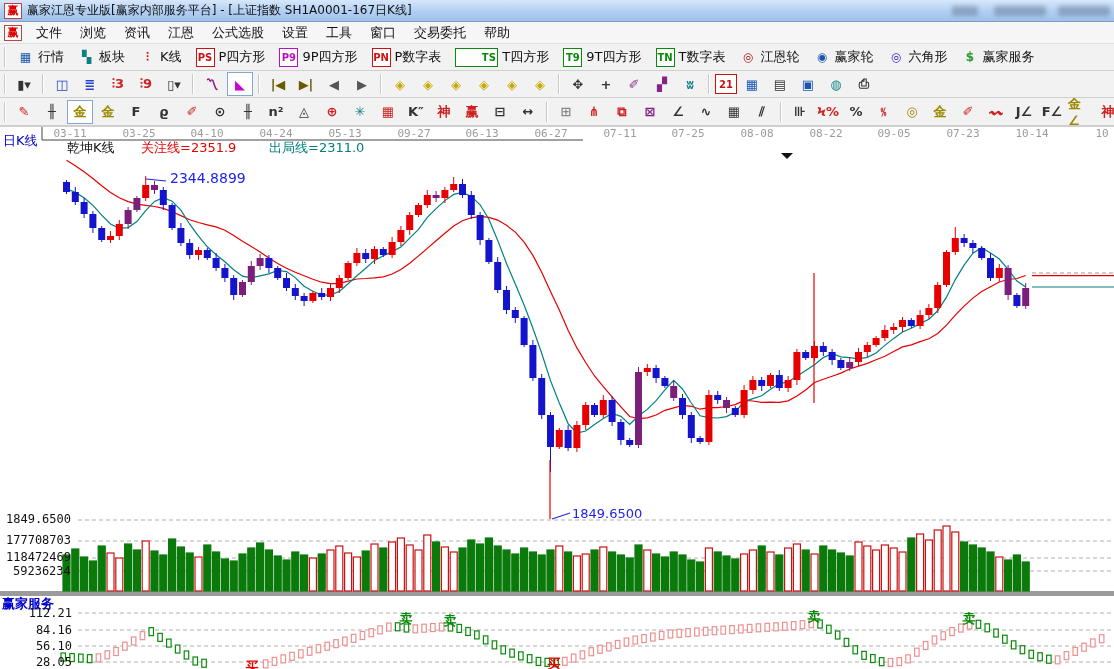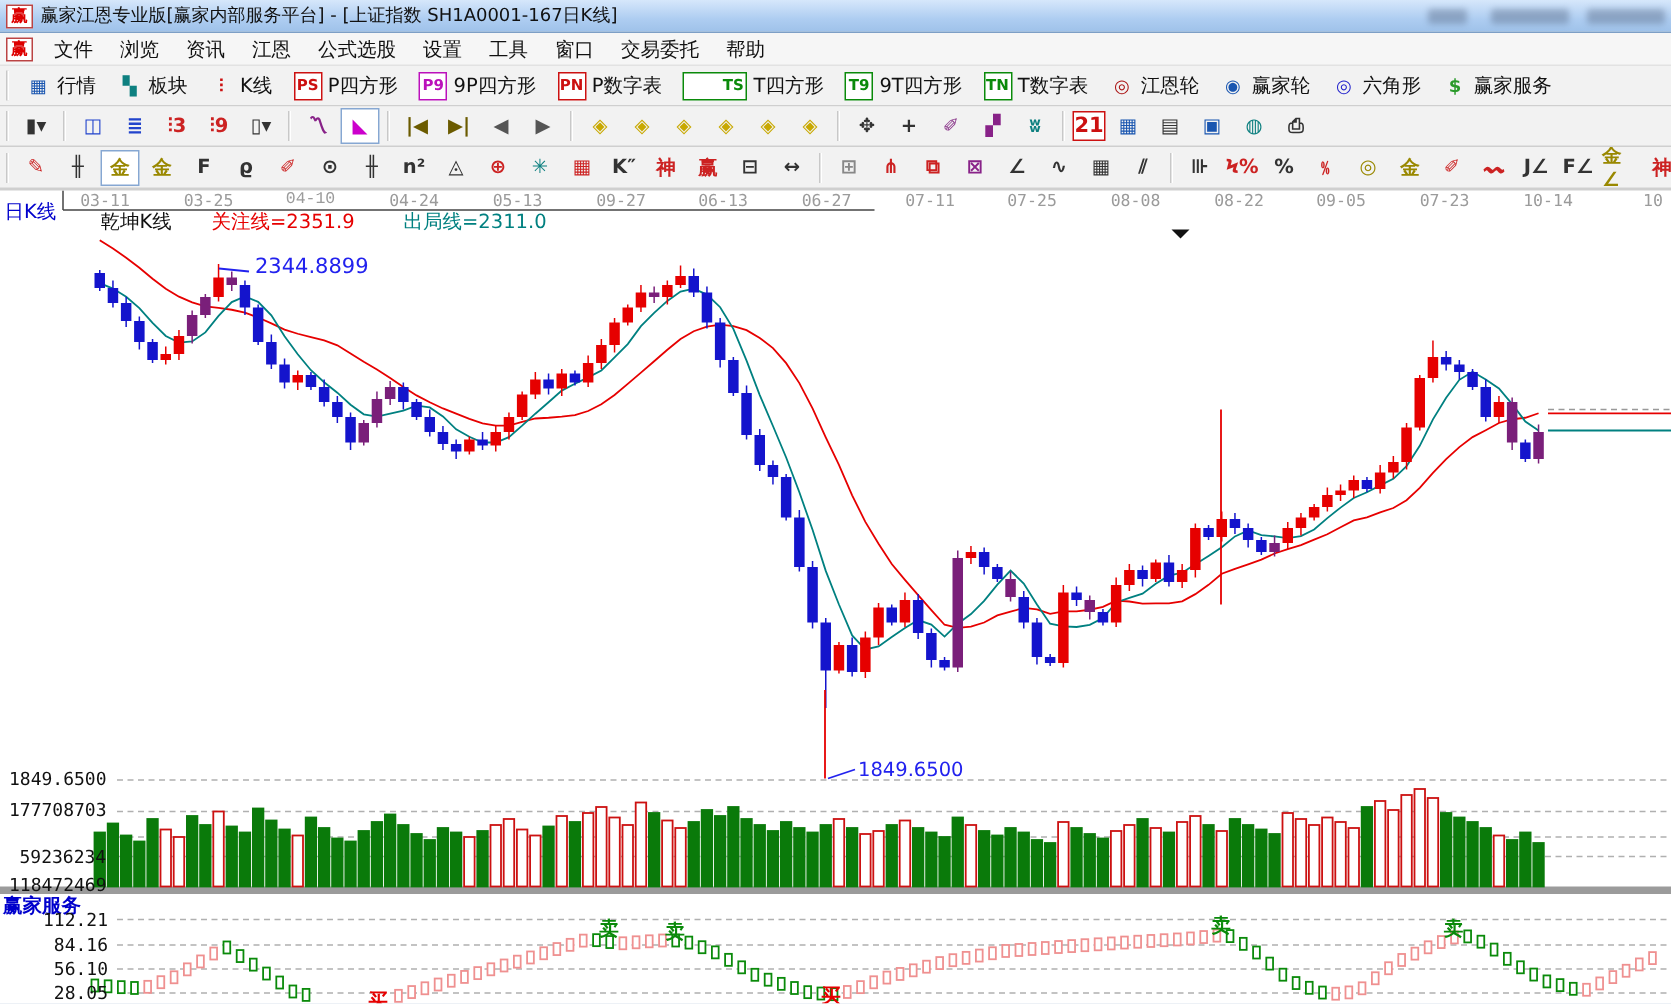--- a/index.html
+++ b/index.html
@@ -147,21 +147,21 @@
       <span class="tbtn" style="color: rgb(200, 168, 0);">◈</span>
       <span class="tbtn" style="color: rgb(200, 168, 0);">◈</span>
       <span class="tbtn" style="color: rgb(200, 168, 0);">◈</span>
       <span class="tsep"></span>
       <span class="tbtn" style="color: rgb(51, 51, 51);">✥</span>
       <span class="tbtn" style="color: rgb(51, 51, 51);">+</span>
       <span class="tbtn" style="color: rgb(136, 51, 136);">✐</span>
       <span class="tbtn" style="color: rgb(136, 34, 136);">▞</span>
       <span class="tbtn" style="color: rgb(14, 128, 128);">ʬ</span>
       <span class="tsep"></span>
-      <span class="tbtn" style="color: rgb(204, 17, 17); border: 1px solid rgb(204, 17, 17); background: rgb(255, 255, 255); font-size: 14px; width: 20px; height: 18px;">21</span>
+      <span class="tbtn" style="color: rgb(204, 17, 17); border: 1px solid rgb(204, 17, 17); background: rgb(255, 255, 255); font-size: 10px; width: 20px; height: 18px;">21</span>
       <span class="tbtn" style="color: rgb(26, 86, 176);">▦</span>
       <span class="tbtn" style="color: rgb(51, 51, 51);">▤</span>
       <span class="tbtn" style="color: rgb(26, 86, 176);">▣</span>
       <span class="tbtn" style="color: rgb(14, 128, 128);">◍</span>
       <span class="tbtn" style="color: rgb(51, 51, 51);">⎙</span>
     </div>
   <div id="tbar3" class="tbar">
       <span class="tsep"></span>
       <span class="tbtn" style="color: rgb(204, 34, 34);">✎</span>
       <span class="tbtn" style="color: rgb(51, 51, 51);">╫</span>
@@ -202,21 +202,21 @@
       <span class="tbtn" style="color: rgb(204, 34, 34);">〰</span>
       <span class="tbtn" style="color: rgb(51, 51, 51);">J∠</span>
       <span class="tbtn" style="color: rgb(51, 51, 51);">F∠</span>
       <span class="tbtn" style="color: rgb(153, 136, 0);">金∠</span>
       <span class="tbtn" style="color: rgb(204, 34, 34);">神</span>
     </div>
 
   <div id="daterow">
       <span class="datelbl" style="left: 70px;">03-11</span>
       <span class="datelbl" style="left: 139px;">03-25</span>
-      <span class="datelbl" style="left: 207px; font-family: Liberation Mono, monospace;">04-10</span>
+      <span class="datelbl" style="left: 207px;">04-10</span>
       <span class="datelbl" style="left: 276px;">04-24</span>
       <span class="datelbl" style="left: 345px;">05-13</span>
       <span class="datelbl" style="left: 414px;">09-27</span>
       <span class="datelbl" style="left: 482px;">06-13</span>
       <span class="datelbl" style="left: 551px;">06-27</span>
       <span class="datelbl" style="left: 620px;">07-11</span>
       <span class="datelbl" style="left: 688px;">07-25</span>
       <span class="datelbl" style="left: 757px;">08-08</span>
       <span class="datelbl" style="left: 826px;">08-22</span>
       <span class="datelbl" style="left: 894px;">09-05</span>
@@ -694,21 +694,21 @@
     </svg>
 
   <div class="ov" style="left:3px;top:132px;color:#0000cc;font-size:13px;">日K线</div>
   <div class="ov" style="left:67px;top:139px;color:#111;font-size:13px;">乾坤K线</div>
   <div class="ov" style="left:141px;top:139px;color:#e60000;font-size:13px;">关注线=2351.9</div>
   <div class="ov" style="left:249px;top:139px;color:#008080;font-size:13px;margin-left:20px;">出局线=2311.0</div>
   <div class="ov" style="left:170px;top:170px;color:#2222ee;font-size:14px;">2344.8899</div>
   <div class="ov" style="left:572px;top:506px;color:#2222ee;font-size:13px;">1849.6500</div>
   <div class="ov axnum" style="left:6px;top:512px;">1849.6500</div>
   <div class="ov axnum" style="left:6px;top:533px;">177708703</div>
-  <div class="ov axnum" style="left:6px;top:550px;margin-top:33px;">118472469</div>
+  <div class="ov axnum" style="left:6px;top:550px;">118472469</div>
   <div class="ov axnum" style="left:13px;top:564px;">59236234</div>
   <div class="ov" style="left:2px;top:595px;color:#0000cc;font-size:13px;font-weight:bold;">赢家服务</div>
   <div class="ov axnum axnum-r" style="left:8px;top:606px;">112.21</div>
   <div class="ov axnum axnum-r" style="left:8px;top:623px;">84.16</div>
   <div class="ov axnum axnum-r" style="left:8px;top:639px;">56.10</div>
   <div class="ov axnum axnum-r" style="left:8px;top:655px;">28.05</div>
 
   <div id="markers">
       <span class="marker" style="left: 406px; top: 610px; color: rgb(10, 138, 10);">卖</span>
       <span class="marker" style="left: 450px; top: 612px; color: rgb(10, 138, 10);">卖</span>

